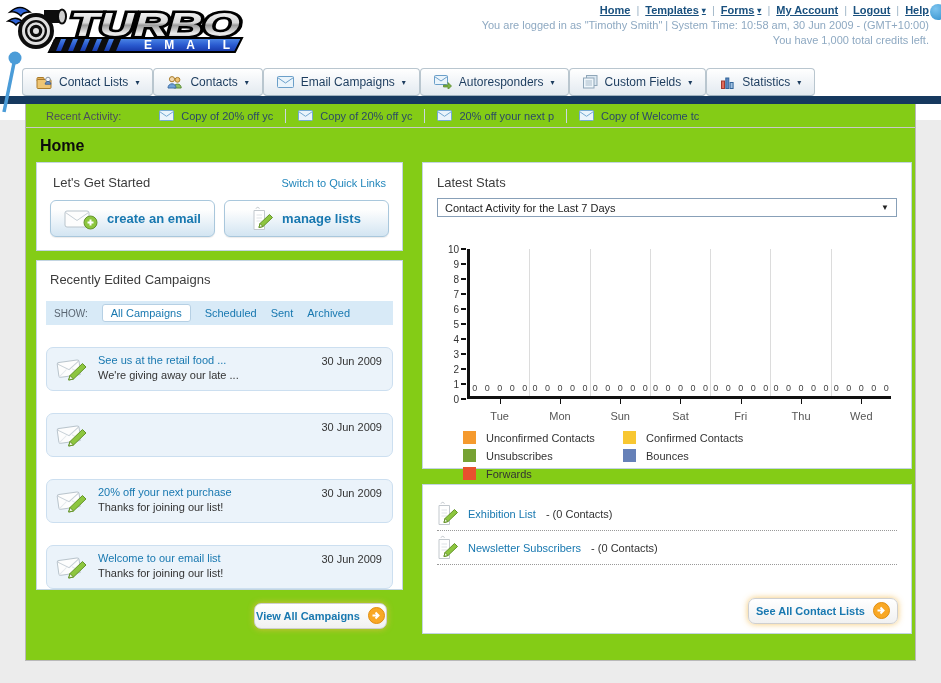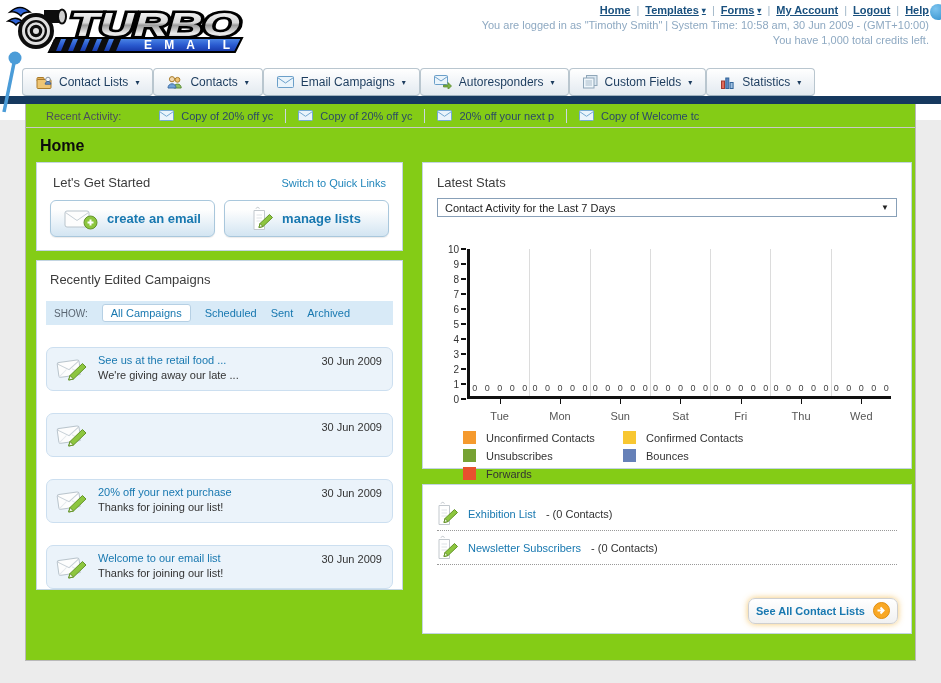--- a/index.html
+++ b/index.html
@@ -389,20 +389,27 @@
               <path d="M14 21.5l-1.3 4.5 4.8-1z" fill="#eef2e2" stroke="#639427"></path>
             </svg>
           </span>
           <div>
             <div class="camp-title">Welcome to our email list</div>
             <div class="camp-sub">Thanks for joining our list!</div>
           </div>
           <div class="camp-date">30 Jun 2009</div>
         </div>
       </div>
+    <div class="pill-btn" id="view-all-btn">
+      <span>View All Campaigns</span>
+      <span><svg width="17" height="17" viewBox="0 0 17 17">
+            <circle cx="8.5" cy="8.5" r="8" fill="#f9a825" stroke="#e08e10"></circle>
+            <path d="M4.5 8.5h6M7.5 5.5l3 3-3 3" fill="none" stroke="#fff" stroke-width="2"></path>
+          </svg></span>
+    </div>
   </div>
 
   <div class="panel" id="panel-stats">
     <div class="ptitle">Latest Stats</div>
     <div class="stats-select">
       <span>Contact Activity for the Last 7 Days</span>
       <span class="sel-caret">▼</span>
     </div>
     <div class="chart">
       <div class="y-axis">

